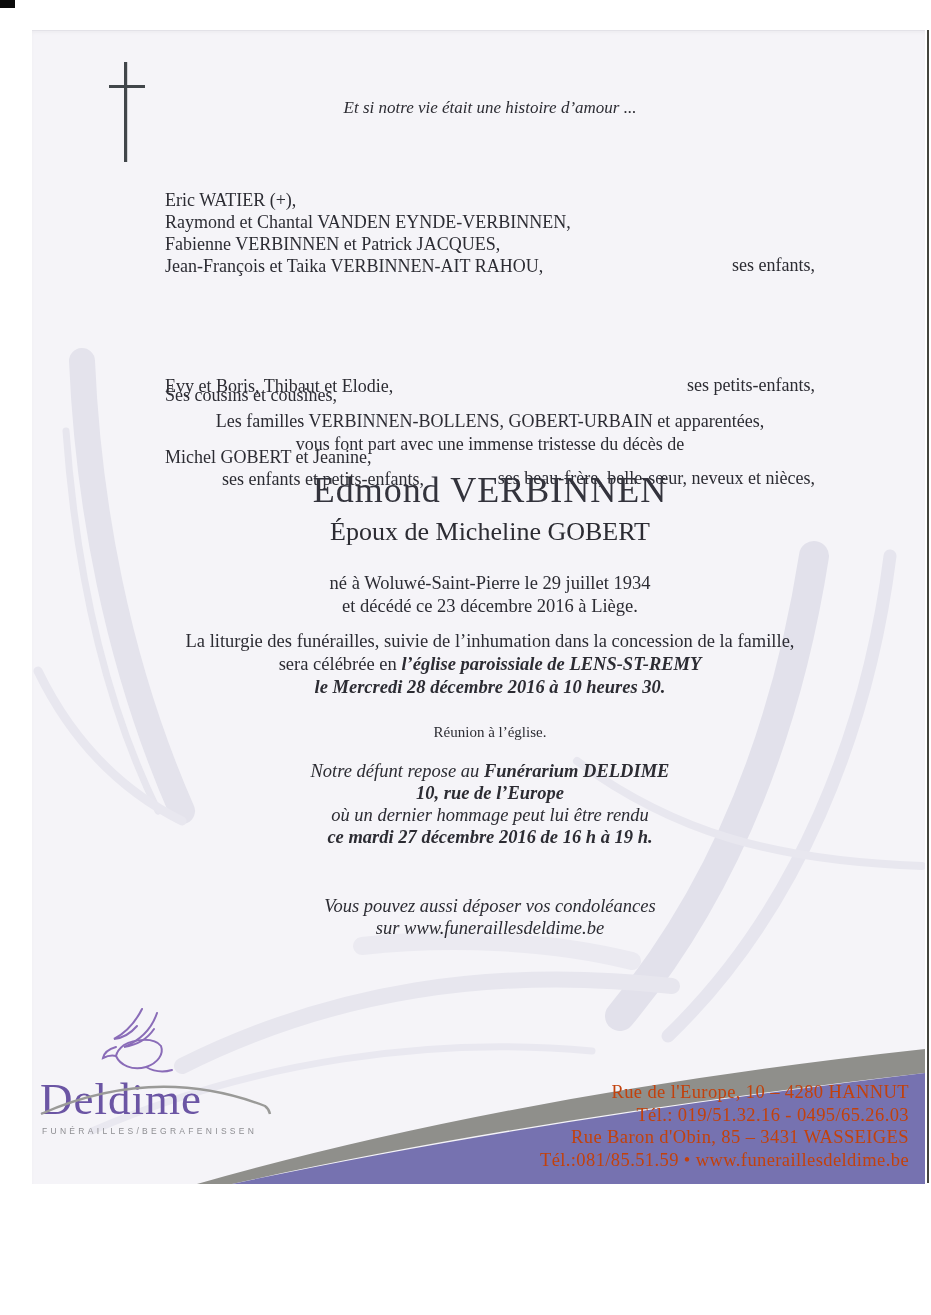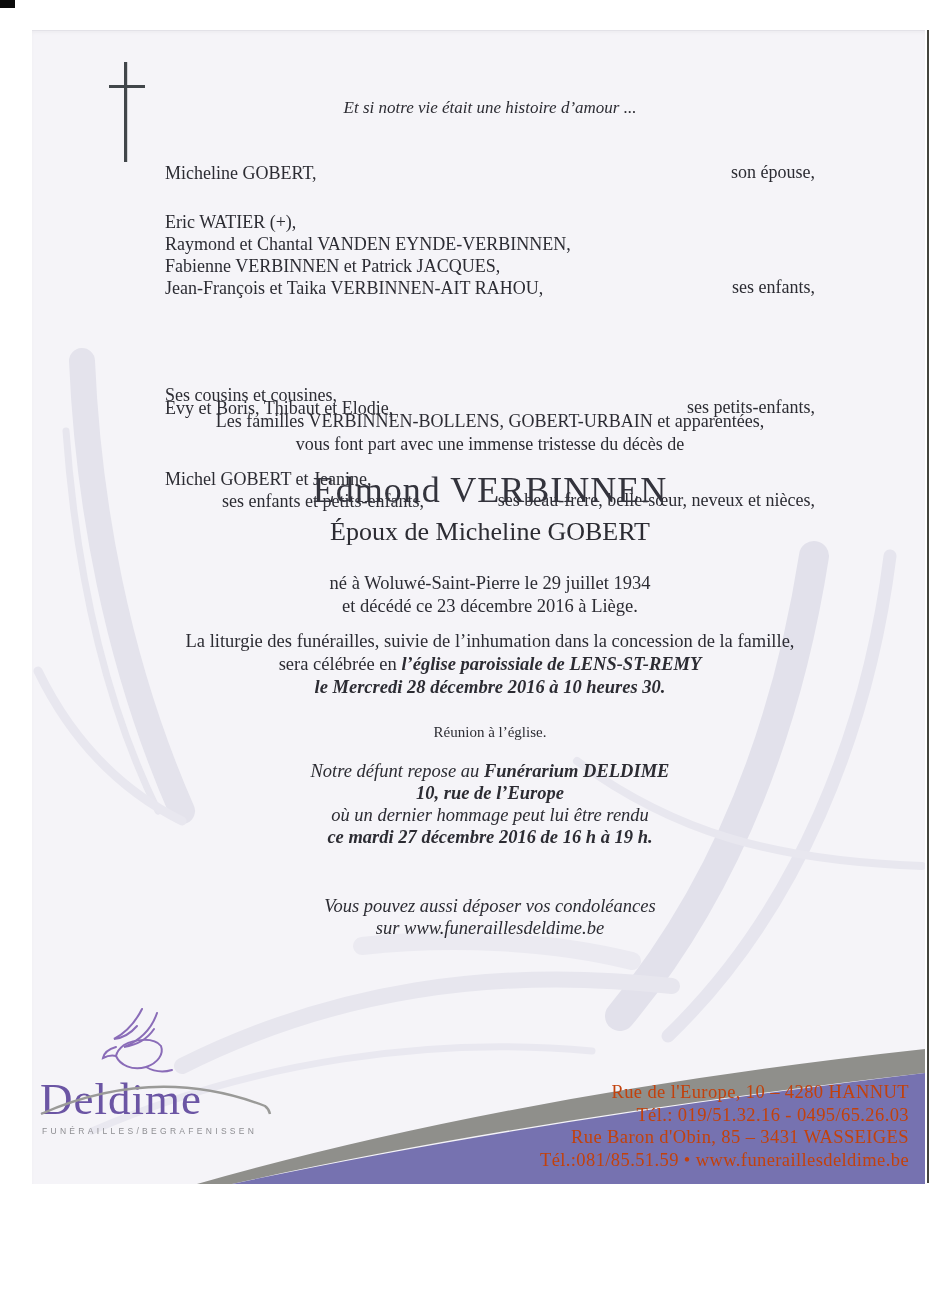--- a/index.html
+++ b/index.html
@@ -71,24 +71,20 @@
       </g>
     </svg>
 
     <svg class="cross" width="42" height="108" viewBox="0 0 42 108">
       <rect x="18" y="3" width="3.2" height="100" fill="#41464a"></rect>
       <rect x="3" y="26" width="36" height="3" fill="#41464a"></rect>
     </svg>
 
     <div class="content-abs quote">Et si notre vie était une histoire d’amour ...</div>
 
-    <div class="content-abs m1 rel-line">
-      <span>Micheline GOBERT,</span>
-      <span class="relation">son épouse,</span>
-    </div>
 
     <div class="content-abs m2 rel-line">
       <div>Eric WATIER (+),</div>
       <div>Raymond et Chantal VANDEN EYNDE-VERBINNEN,</div>
       <div>Fabienne VERBINNEN et Patrick JACQUES,</div>
       <div>Jean-François et Taika VERBINNEN-AIT RAHOU,</div>
       <span class="relation">ses enfants,</span>
     </div>
 
     <div class="content-abs m3 rel-line">

